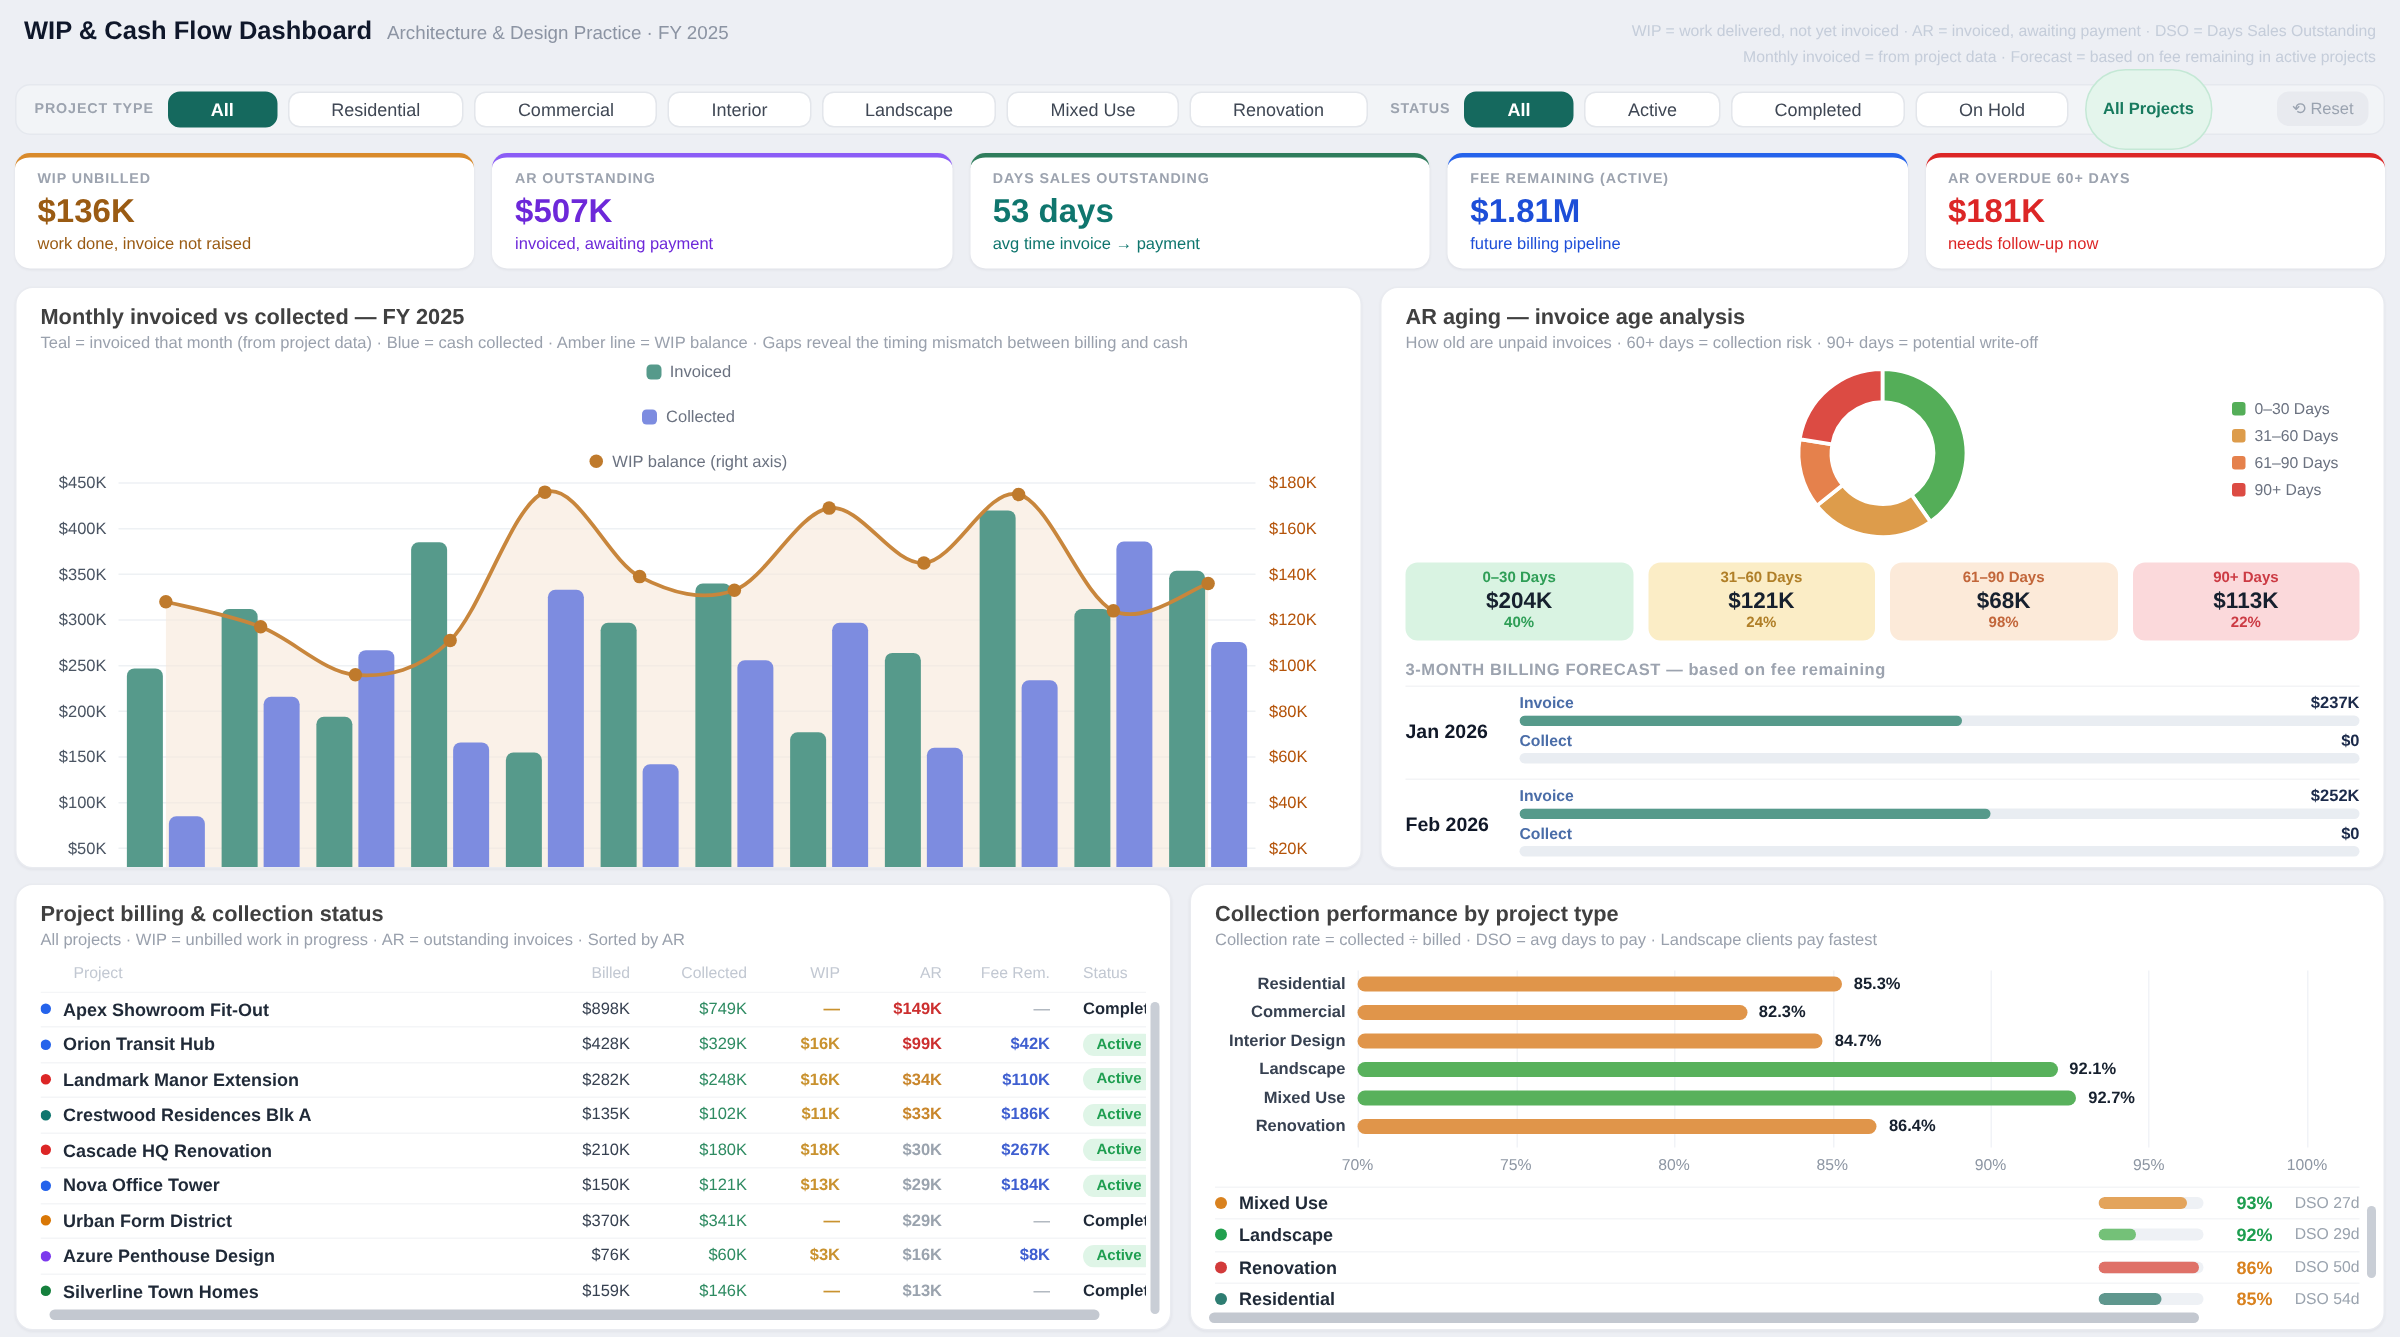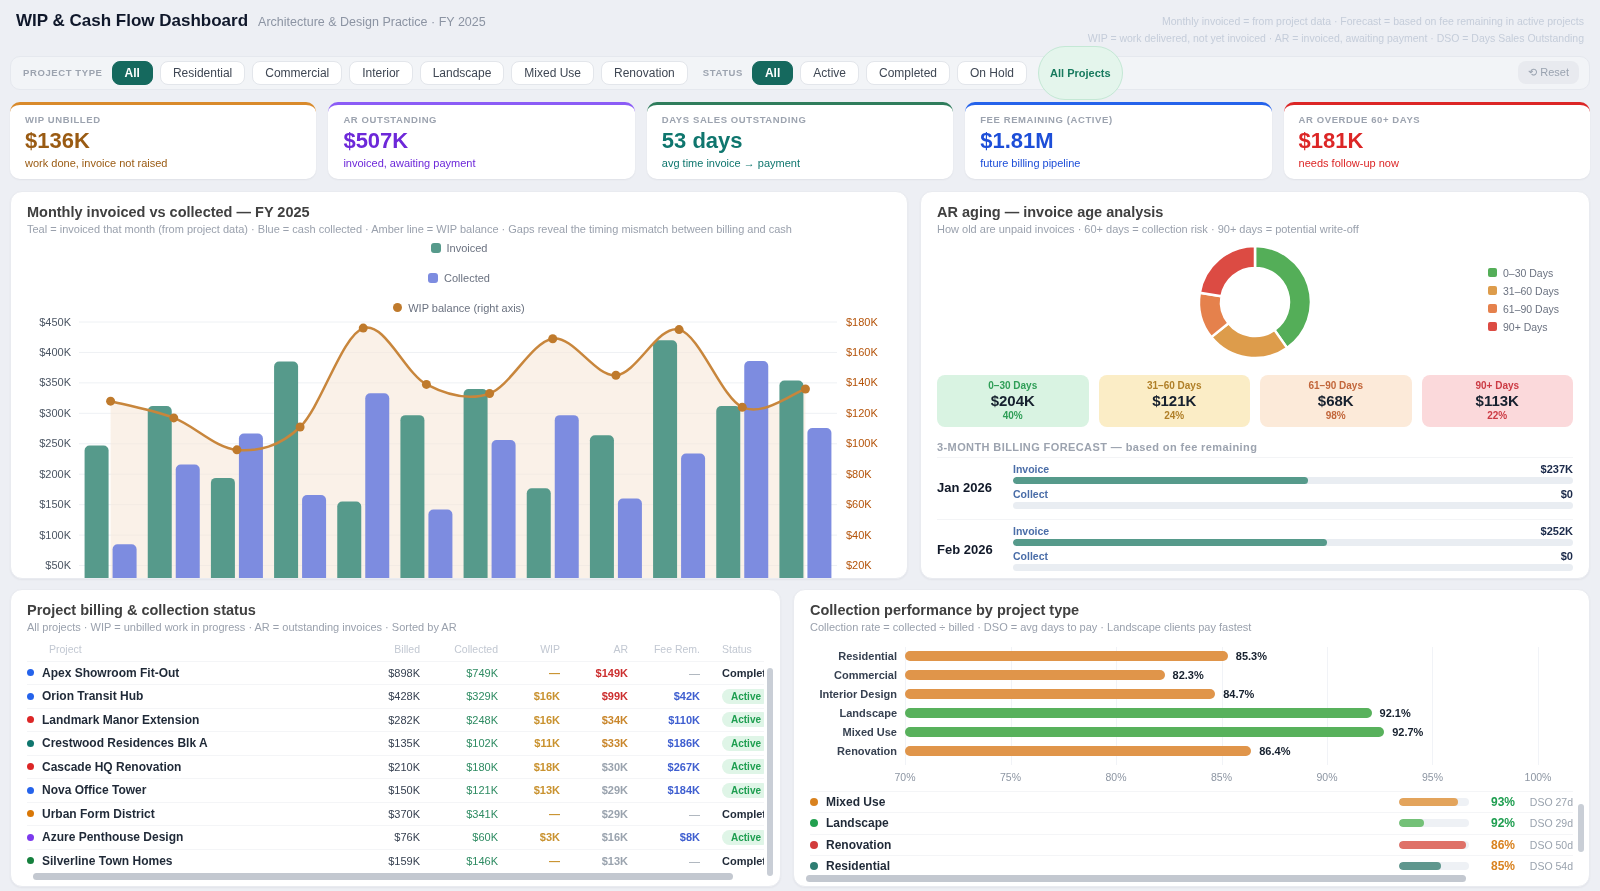--- a/index.html
+++ b/index.html
@@ -13,21 +13,21 @@
   .hdr { display:flex; justify-content:space-between; align-items:flex-start; padding:11px 16px 6px 16px; }
   .hdr-left { display:flex; align-items:baseline; gap:10px; }
   .hdr-title { font-size:17px; font-weight:800; color:#0f172a; }
   .hdr-sub { font-size:12.5px; color:#8c94a3; }
   .hdr-notes { text-align:right; font-size:10.5px; color:#c5cdda; line-height:1.65; padding-top:2px; }
   
   .fbar { margin:2px 10px 0 10px; background:#f2f4f7; border:1px solid #e5e8ee; border-radius:10px;
           height:34px; display:flex; align-items:center; gap:7px; padding:0 10px; }
   .flabel { font-size:9.5px; font-weight:700; letter-spacing:.6px; color:#9ca3af; margin:0 2px; }
   .pill { font-size:12px; color:#3f4754; background:#fff; border:1px solid #e3e6eb; border-radius:8px;
-          padding:4px 12px; cursor:pointer; white-space:nowrap; font-family:inherit; }
+          padding:4px 28px; cursor:pointer; white-space:nowrap; font-family:inherit; }
   .pill.selected { background:#15695e; border-color:#15695e; color:#fff; font-weight:700; }
   .scope-badge { font-size:11px; font-weight:700; color:#177a5e; background:#e4f5ec; border:1px solid #c4e8d5;
           border-radius:999px; padding:20px 11px; margin-left:4px; }
   .spacer { flex:1; }
   .reset-btn { font-size:11px; color:#9aa3b0; background:#e8eaef; border:none; border-radius:8px;
           padding:5px 10px; cursor:pointer; font-family:inherit; }
   
   .kpis { display:grid; grid-template-columns:repeat(5,1fr); gap:12px; margin:12px 10px 12px 10px; }
   .kpi { background:#fff; border-radius:10px; border-top:3px solid #ccc; padding:9px 15px 10px 15px;
          box-shadow:0 1px 2px rgba(15,23,42,.06); }
@@ -117,22 +117,22 @@
 </style>
 </head>
 <body>
 
 <div class="hdr">
   <div class="hdr-left">
     <div class="hdr-title">WIP &amp; Cash Flow Dashboard</div>
     <div class="hdr-sub">Architecture &amp; Design Practice · FY 2025</div>
   </div>
   <div class="hdr-notes">
+    <div>WIP = work delivered, not yet invoiced · AR = invoiced, awaiting payment · DSO = Days Sales Outstanding</div>
     <div>Monthly invoiced = from project data · Forecast = based on fee remaining in active projects</div>
-    <div>WIP = work delivered, not yet invoiced · AR = invoiced, awaiting payment · DSO = Days Sales Outstanding</div>
   </div>
 </div>
 
 <div class="fbar">
   <span class="flabel">PROJECT TYPE</span>
   <span id="ptype-pills" style="display:flex;gap:7px;">
       <button class="pill selected">All</button>
       <button class="pill">Residential</button>
       <button class="pill">Commercial</button>
       <button class="pill">Interior</button>

